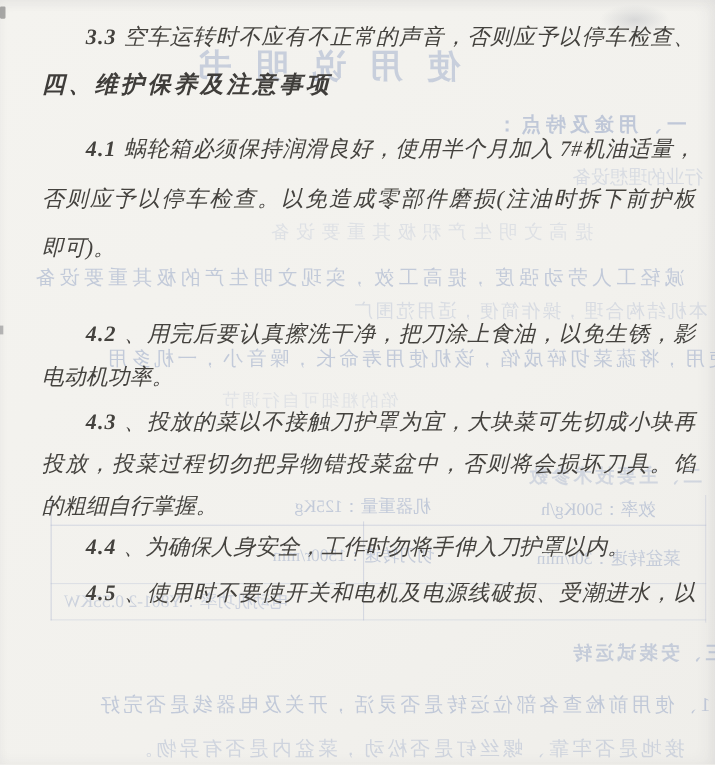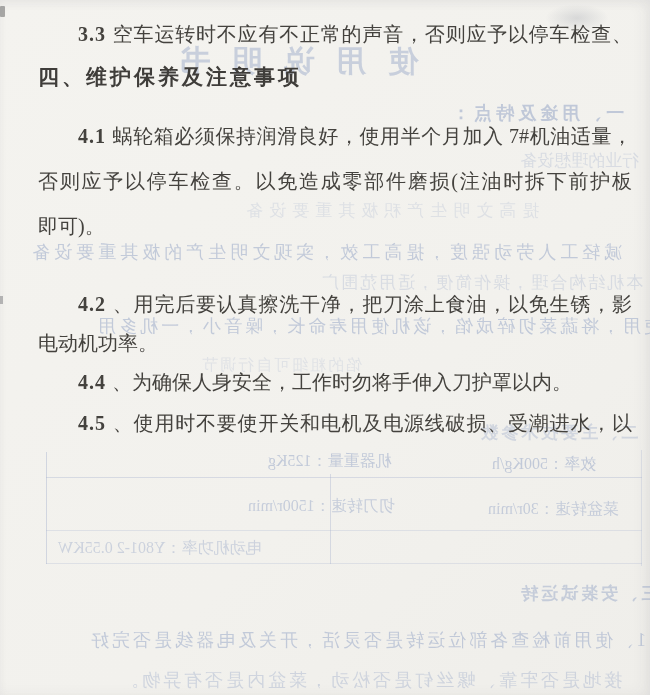--- a/index.html
+++ b/index.html
@@ -48,21 +48,21 @@
   
   .smudge{position:absolute;left:545px;top:4px;width:64px;height:28px;
     background:radial-gradient(ellipse at center,rgba(120,126,140,.22),rgba(120,126,140,0) 70%);}
   .speck1{position:absolute;left:0;top:6px;width:5px;height:11px;background:#6a6a6a;opacity:.55;border-radius:1px;}
   .speck2{position:absolute;left:0;top:296px;width:3px;height:8px;background:#77777c;opacity:.5;}
 
   
   .content{
     position:absolute;inset:0;z-index:2;
     box-sizing:border-box;padding:16px 18px 0 38px;
-    color:#44423e;font-size:20px;
+    color:#44423e;font-size:20px;font-style:italic;
   }
   .para{margin:0;}
   .line{white-space:nowrap;}
   .just{text-align:justify;text-align-last:justify;white-space:normal;}
   .short{text-align:left;text-align-last:left;}
   .first{padding-left:40px;}
   .pnum{font-weight:bold;letter-spacing:1px;margin-right:6px;}
 
   .p33{line-height:37px;}
   .h4 {margin:10px 0 0 0;font-size:21px;font-weight:bold;letter-spacing:3px;line-height:28px;color:#3f3d3a;}
@@ -121,20 +121,25 @@
       <div class="line just first"><b class="pnum">4.1</b><span>蜗轮箱必须保持润滑良好，使用半个月加入 7#机油适量，</span></div>
       <div class="line just">否则应予以停车检查。以免造成零部件磨损(注油时拆下前护板</div>
       <div class="line short">即可)。</div>
     </div>
 
     <div class="para p42">
       <div class="line just first"><b class="pnum">4.2</b><span>、用完后要认真擦洗干净，把刀涂上食油，以免生锈，影</span></div>
       <div class="line short">电动机功率。</div>
     </div>
 
+    <div class="para p43">
+      <div class="line just first"><b class="pnum">4.3</b><span>、投放的菜以不接触刀护罩为宜，大块菜可先切成小块再</span></div>
+      <div class="line just">投放，投菜过程切勿把异物错投菜盆中，否则将会损坏刀具。馅</div>
+      <div class="line short">的粗细自行掌握。</div>
+    </div>
 
     <div class="para p44">
       <div class="line short first"><b class="pnum">4.4</b><span>、为确保人身安全，工作时勿将手伸入刀护罩以内。</span></div>
     </div>
 
     <div class="para p45">
       <div class="line just first"><b class="pnum">4.5</b><span>、使用时不要使开关和电机及电源线破损、受潮进水，以</span></div>
     </div>
 
     <div class="para p46">

